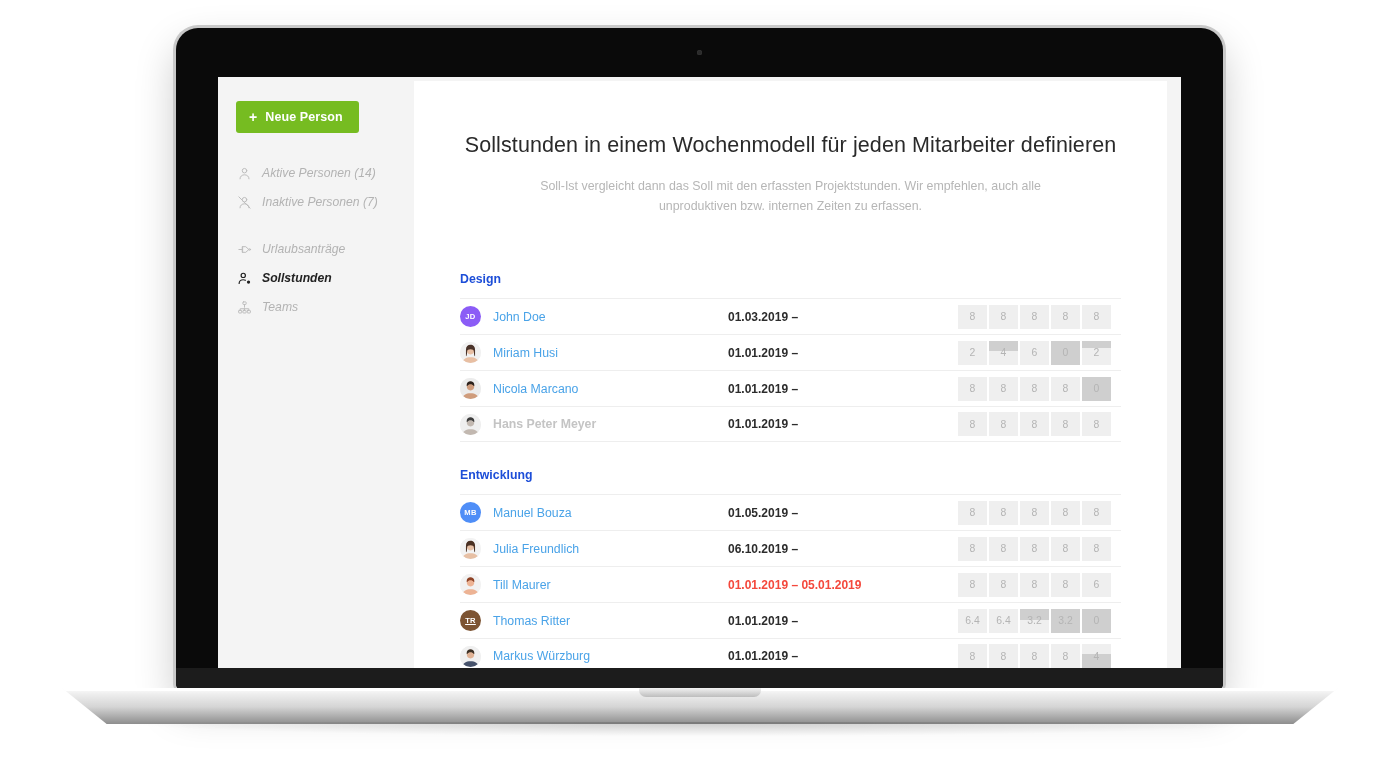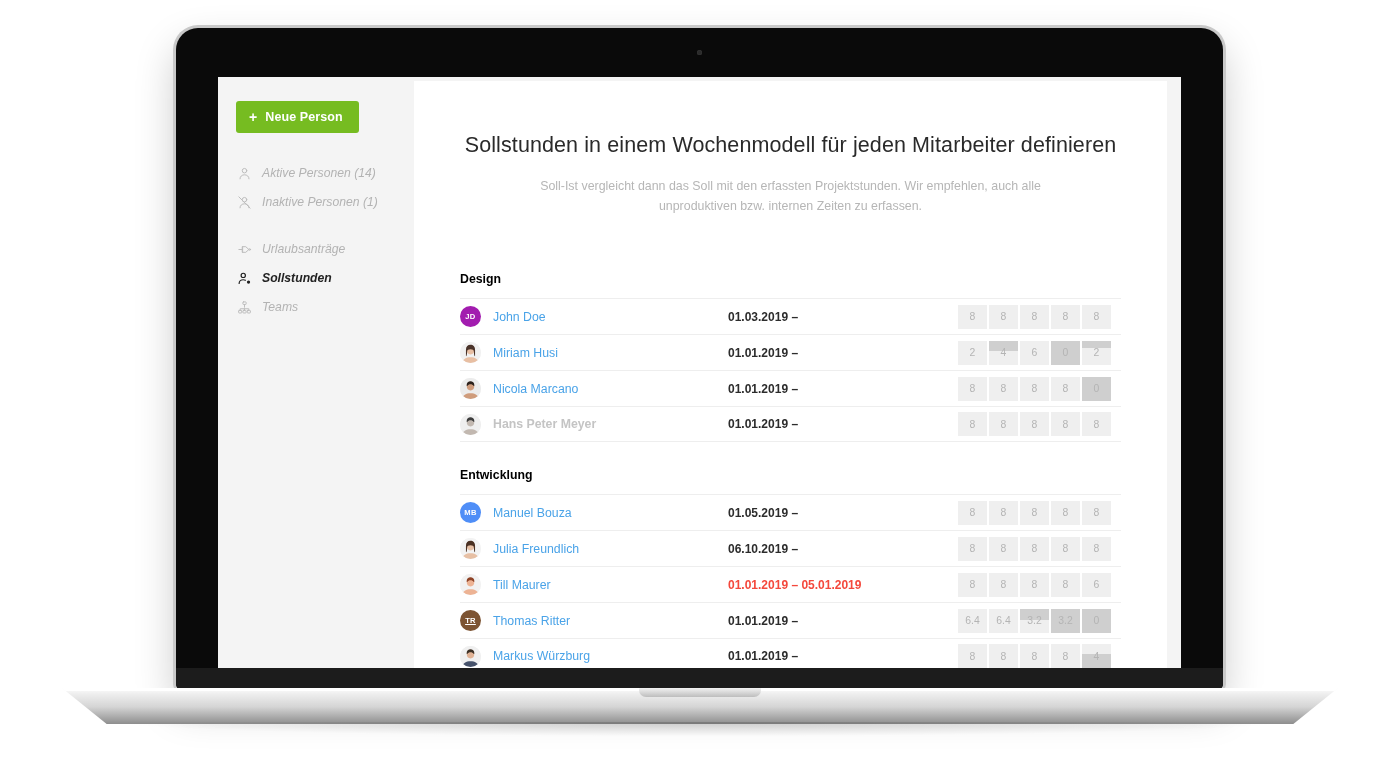--- a/index.html
+++ b/index.html
@@ -183,21 +183,21 @@
     font-size: 12.4px;
     line-height: 1.62;
     color: #b6b6b6;
   }
 
   .group-title {
     margin-top: 56px;
     margin-bottom: 0;
     font-size: 12.3px;
     font-weight: 700;
-    color: #000000;
+    color: #1d4ed8;
     padding-bottom: 12px;
   }
   .group-title.subsequent { margin-top: 26px; }
 
   .row {
     display: flex;
     align-items: center;
     height: 36px;
     border-top: 1px solid #eeeeee;
   }
@@ -312,21 +312,21 @@
                   <span>Aktive Personen (14)</span>
                 </div>
                 <div class="nav-item">
                   <span class="nav-ico">
                     <svg viewBox="0 0 24 24" fill="none" stroke="currentColor" stroke-width="1.6" stroke-linecap="round" stroke-linejoin="round">
                       <circle cx="12" cy="7.5" r="3.6"></circle>
                       <path d="M4.8 20.5c0-4 3.2-6.4 7.2-6.4s7.2 2.4 7.2 6.4"></path>
                       <line x1="3" y1="3" x2="21" y2="21"></line>
                     </svg>
                   </span>
-                  <span>Inaktive Personen (1)</span>
+                  <span>Inaktive Personen (7)</span>
                 </div>
               </div>
               <div class="nav-group">
                 <div class="nav-item">
                   <span class="nav-ico">
                     <svg viewBox="0 0 24 24" fill="none" stroke="currentColor" stroke-width="1.6" stroke-linecap="round" stroke-linejoin="round">
                       <path d="M3 12h6"></path>
                       <path d="M9 7.5h5l5 4.5-5 4.5H9z"></path>
                       <path d="M9 7.5v9"></path>
                       <circle cx="20.4" cy="12" r="1.3"></circle>
@@ -362,21 +362,21 @@
 
         <div class="content-wrap">
           <div class="card">
             <h1 class="page-title">Sollstunden in einem Wochenmodell für jeden Mitarbeiter definieren</h1>
             <p class="page-sub">Soll-Ist vergleicht dann das Soll mit den erfassten Projektstunden. Wir empfehlen, auch alle unproduktiven bzw. internen Zeiten zu erfassen.</p>
             <div id="groups-root">
                 <div class="group-title">Design</div>
                 <div class="rows-block">
                   <div class="row">
                     <div class="cell-person">
-                      <div class="avatar" style="background: #a21caf;">JD</div>
+                      <div class="avatar" style="background: #8b5cf6;">JD</div>
                       <span class="person-name">John Doe</span>
                     </div>
                     <div class="cell-date">01.03.2019 –</div>
                     <div class="cell-chips">
                       <div class="chip">
                         <span class="chip-val">8</span>
                       </div>
                       <div class="chip">
                         <span class="chip-val">8</span>
                       </div>

